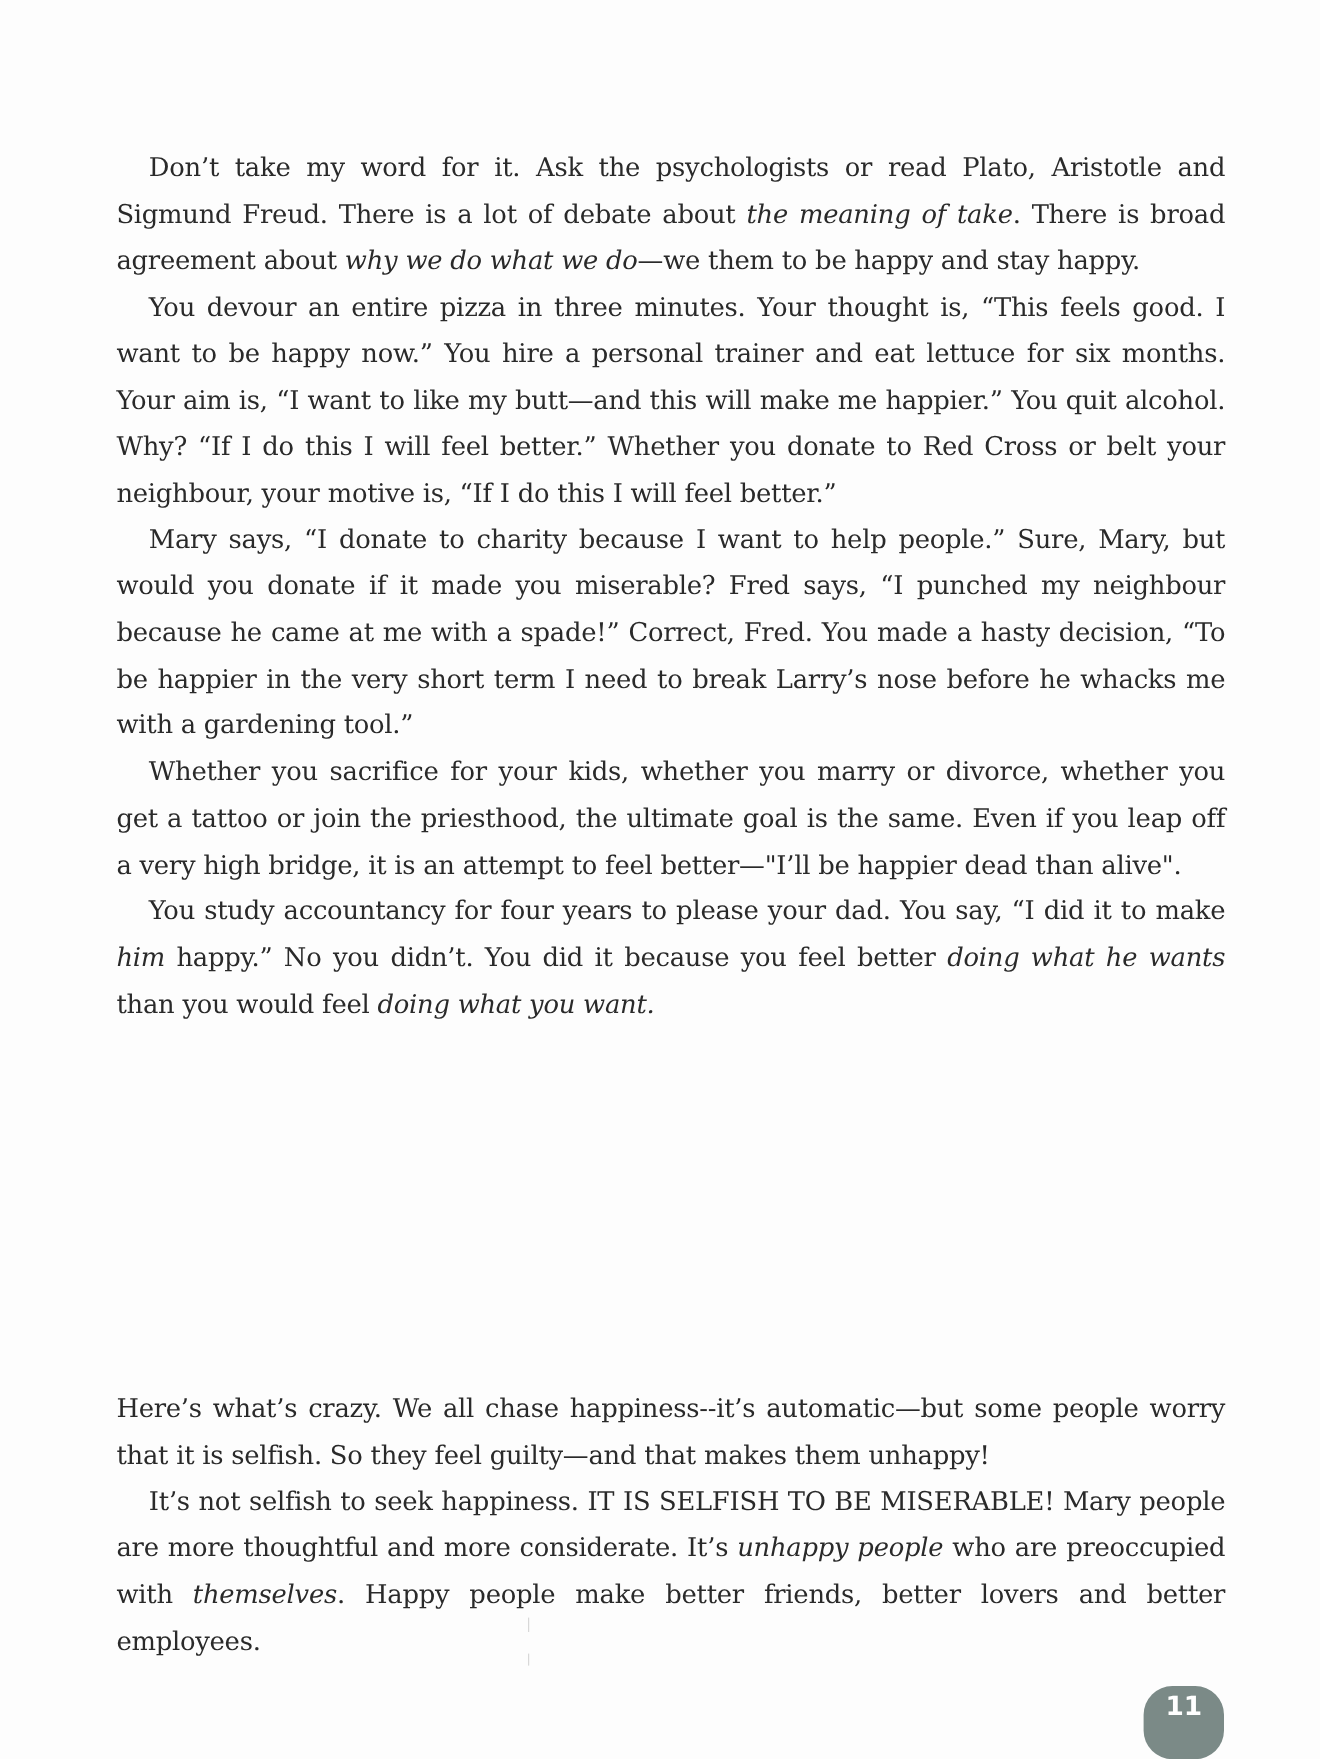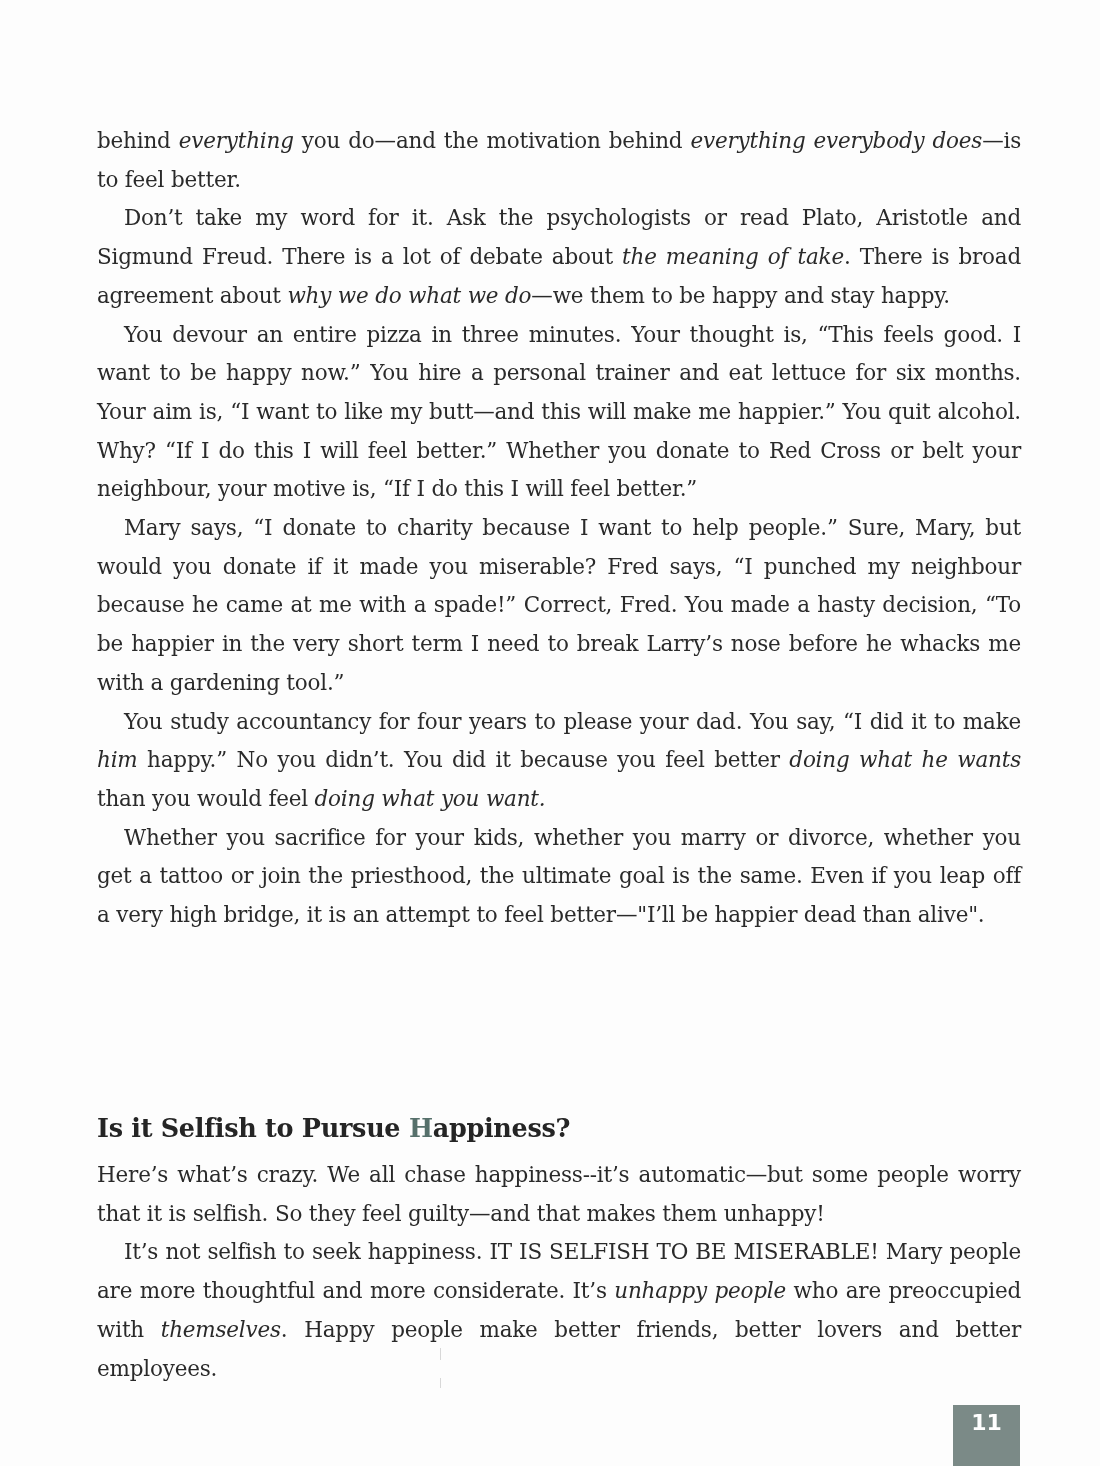--- a/index.html
+++ b/index.html
@@ -81,42 +81,41 @@
       top: 1405px;
       width: 67px;
       height: 61px;
       background: #7b8a87;
       color: #ffffff;
       font-family: "DejaVu Sans", sans-serif;
       font-weight: bold;
       font-size: 22px;
       text-align: center;
       line-height: 36px;
+      border-radius: 24px;
     }
     .scan-mark {
       position: absolute;
       background: #d8d8d8;
       width: 1px;
     }
   </style>
 </head>
 <body>
 
 <div class="page">
 
   <div class="text-block" id="section1">
-      <p class="noindent"><span>behind </span><em>everything</em><span> you do—and the motivation behind </span><em>everything everybody does</em><span>—is to feel better.</span></p>
       <p><span>Don’t take my word for it. Ask the psychologists or read Plato, Aristotle and Sigmund Freud. There is a lot of debate about </span><em>the meaning of take</em><span>. There is broad agreement about </span><em>why we do what we do</em><span>—we them to be happy and stay happy.</span></p>
       <p><span>You devour an entire pizza in three minutes. Your thought is, “This feels good. I want to be happy now.” You hire a personal trainer and eat lettuce for six months. Your aim is, “I want to like my butt—and this will make me happier.” You quit alcohol. Why? “If I do this I will feel better.” Whether you donate to Red Cross or belt your neighbour, your motive is, “If I do this I will feel better.”</span></p>
       <p><span>Mary says, “I donate to charity because I want to help people.” Sure, Mary, but would you donate if it made you miserable?  Fred says, “I punched my neighbour because he came at me with a spade!”  Correct, Fred.  You made a hasty decision, “To be happier in the very short term I need to break Larry’s nose before he whacks me with a gardening tool.”</span></p>
+      <p><span>Whether you sacrifice for your kids, whether you marry or divorce, whether you get a tattoo or join the priesthood, the ultimate goal is the same.  Even if you leap off a very high bridge, it is an attempt to feel better—"I’ll be happier dead than alive".</span></p>
       <p><span>You study accountancy for four years to please your dad. You say, “I did it to make </span><em>him</em><span> happy.”  No you didn’t. You did it because you feel better </span><em>doing what he wants</em><span> than you would feel </span><em>doing what you want.</em></p>
-      <p><span>Whether you sacrifice for your kids, whether you marry or divorce, whether you get a tattoo or join the priesthood, the ultimate goal is the same.  Even if you leap off a very high bridge, it is an attempt to feel better—"I’ll be happier dead than alive".</span></p>
     </div>
 
-  <h2 class="heading"><span>Is it Selfish to Pursue </span><span class="accent" style="color: rgb(86, 112, 107);">H</span><span>appiness?</span></h2>
 
   <div class="text-block2" id="section2">
       <p class="noindent"><span>Here’s what’s crazy.  We all chase happiness--it’s automatic—but some people worry that it is selfish.  So they feel guilty—and that makes them unhappy!</span></p>
       <p><span>It’s not selfish to seek happiness. IT IS SELFISH TO BE MISERABLE! Mary people are more thoughtful and more considerate. It’s </span><em>unhappy people</em><span> who are preoccupied with </span><em>themselves</em><span>. Happy people make better friends, better lovers and better employees.</span></p>
     </div>
 
   <div class="page-number-box" style="background: rgb(123, 138, 135);">
     <span>11</span>
   </div>
 

